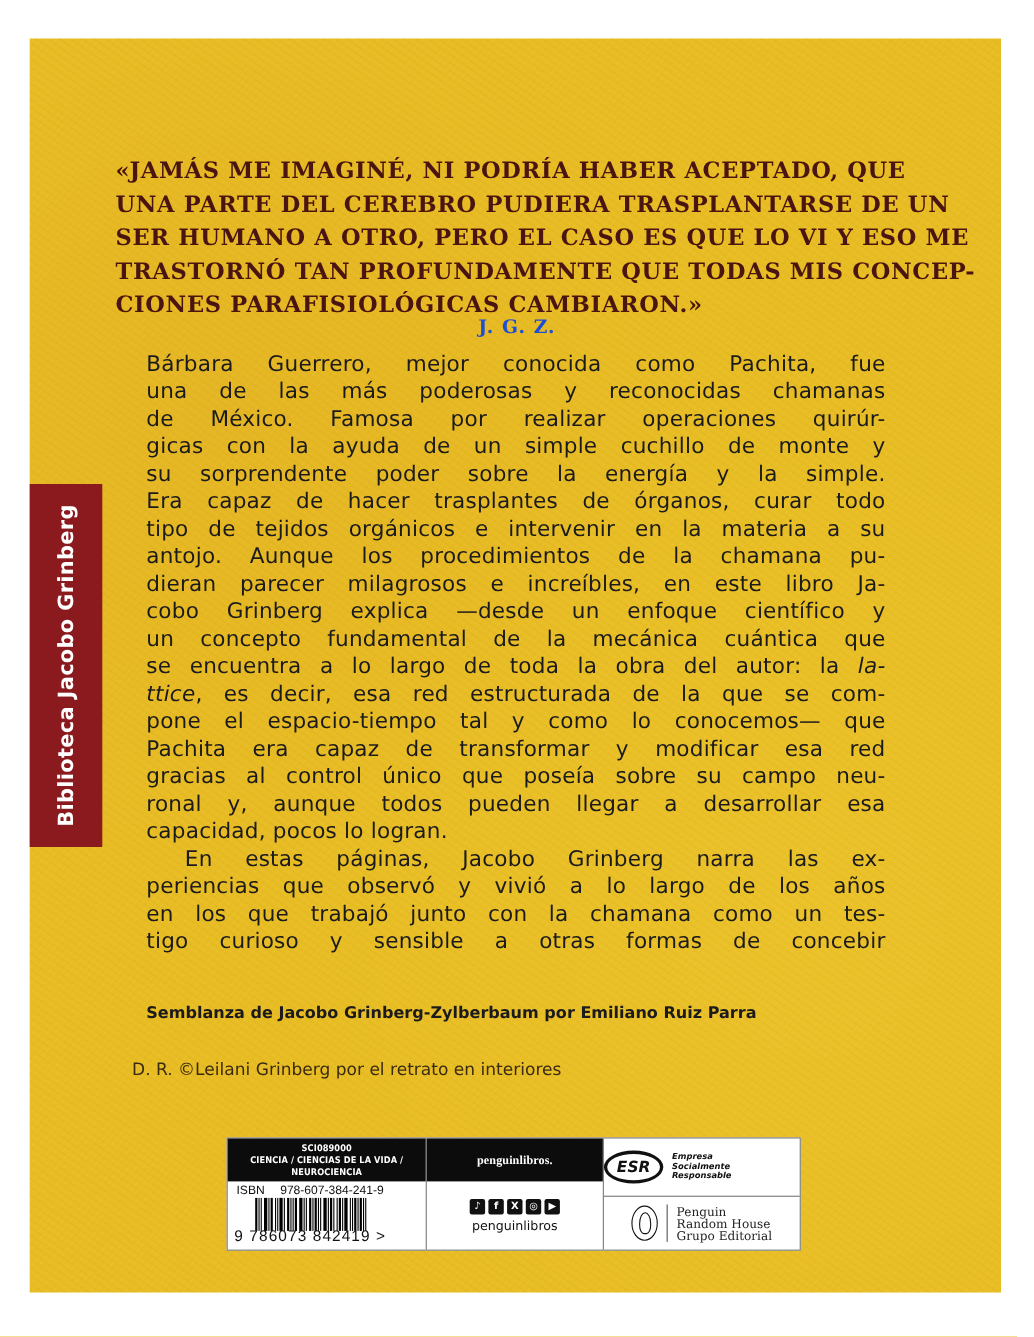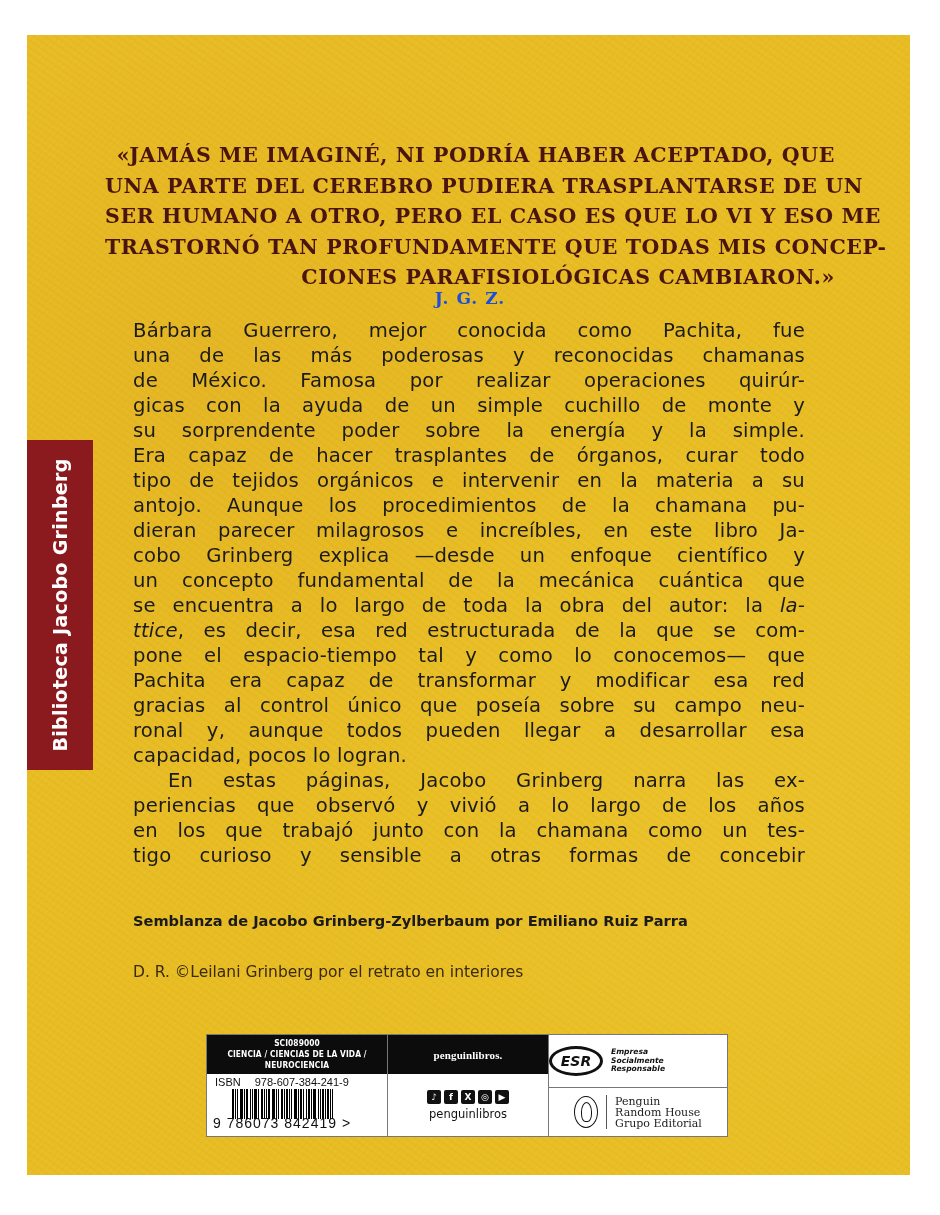--- a/index.html
+++ b/index.html
@@ -10,21 +10,21 @@
     background-image:
       radial-gradient(circle at 20% 30%, rgba(200,120,30,0.10) 0, transparent 40%),
       radial-gradient(circle at 80% 70%, rgba(255,230,80,0.12) 0, transparent 45%),
       repeating-linear-gradient(35deg, rgba(180,110,20,0.05) 0 2px, transparent 2px 6px),
       repeating-linear-gradient(-50deg, rgba(255,240,120,0.06) 0 1px, transparent 1px 5px);
   }
   .quote {
     position:absolute; left:105px; top:140px; width:730px;
     font-family:"DejaVu Serif", serif; font-weight:bold;
     color:#4a1410; font-size:20.5px; line-height:30.5px;
-    text-align:right; letter-spacing:0.6px;
+    text-align:left; letter-spacing:0.6px;
   }
   .quote .line { display:block; white-space:nowrap; }
   .attrib {
     position:absolute; left:0; width:940px; top:288px;
     text-align:center; font-family:"DejaVu Serif", serif; font-weight:bold;
     color:#1d4ed8; font-size:17px; letter-spacing:1px;
   }
   .body-text {
     position:absolute; left:133px; top:318px; width:672px;
     font-family:"DejaVu Sans", sans-serif; color:#1b1a1c;
@@ -32,21 +32,21 @@
   }
   .body-text .ln { display:block; white-space:nowrap; text-align:justify; text-align-last:justify; }
   .body-text .ln.last { text-align-last:left; }
   .body-text .indent { padding-left:35px; }
   .credit {
     position:absolute; left:133px; top:912px; width:700px;
     font-family:"DejaVu Sans", sans-serif; font-weight:bold;
     font-size:14.6px; color:#1b1a1c; white-space:nowrap;
   }
   .dr {
-    position:absolute; left:133px; top:960px;
+    position:absolute; left:120px; top:960px;
     font-family:"DejaVu Sans", sans-serif; font-weight:normal;
     font-size:15.5px; line-height:24px; color:#3a2a10;
   }
   .dr div { white-space:nowrap; }
   .spine-tab {
     position:absolute; left:27px; top:440px; width:66px; height:330px;
     background:#8b1a1f;
   }
   .spine-tab .spine-text {
     position:absolute; left:50%; top:50%;

